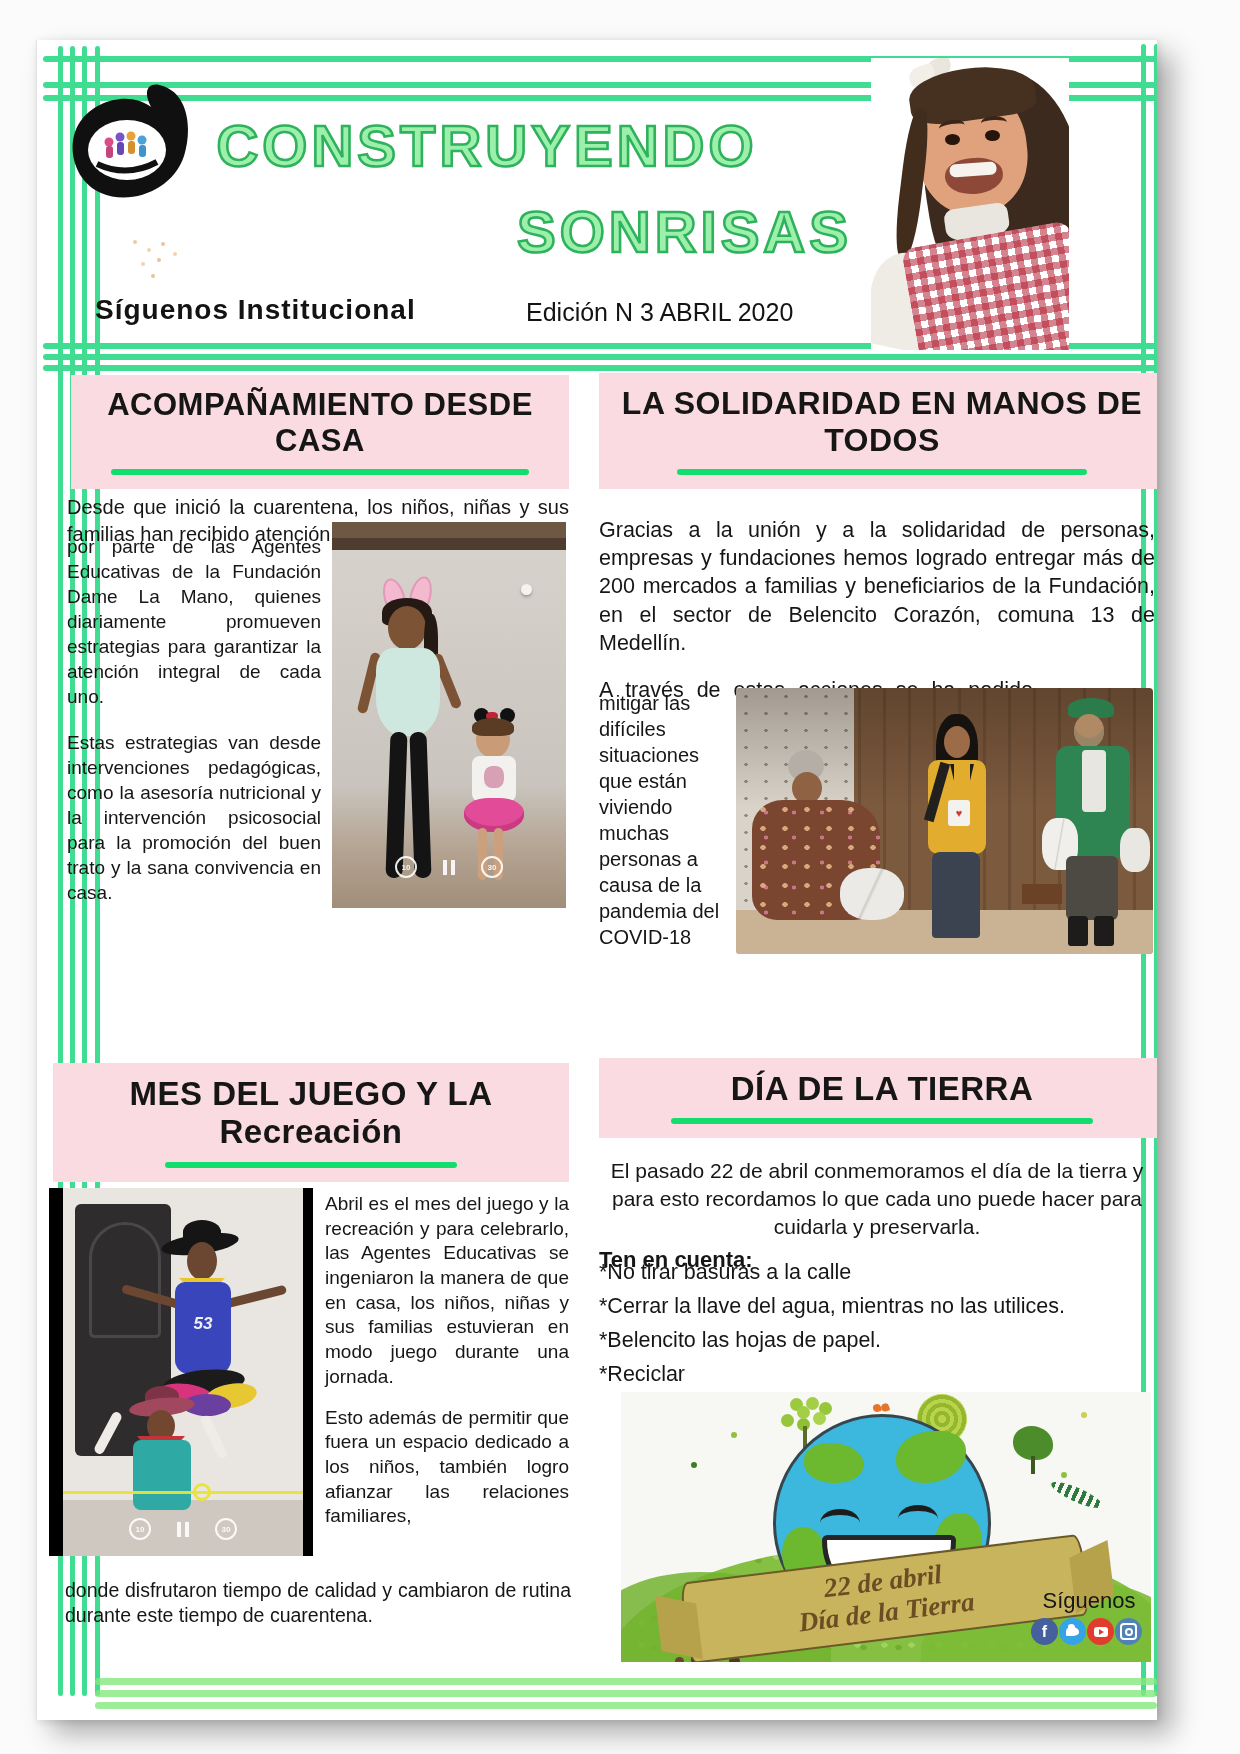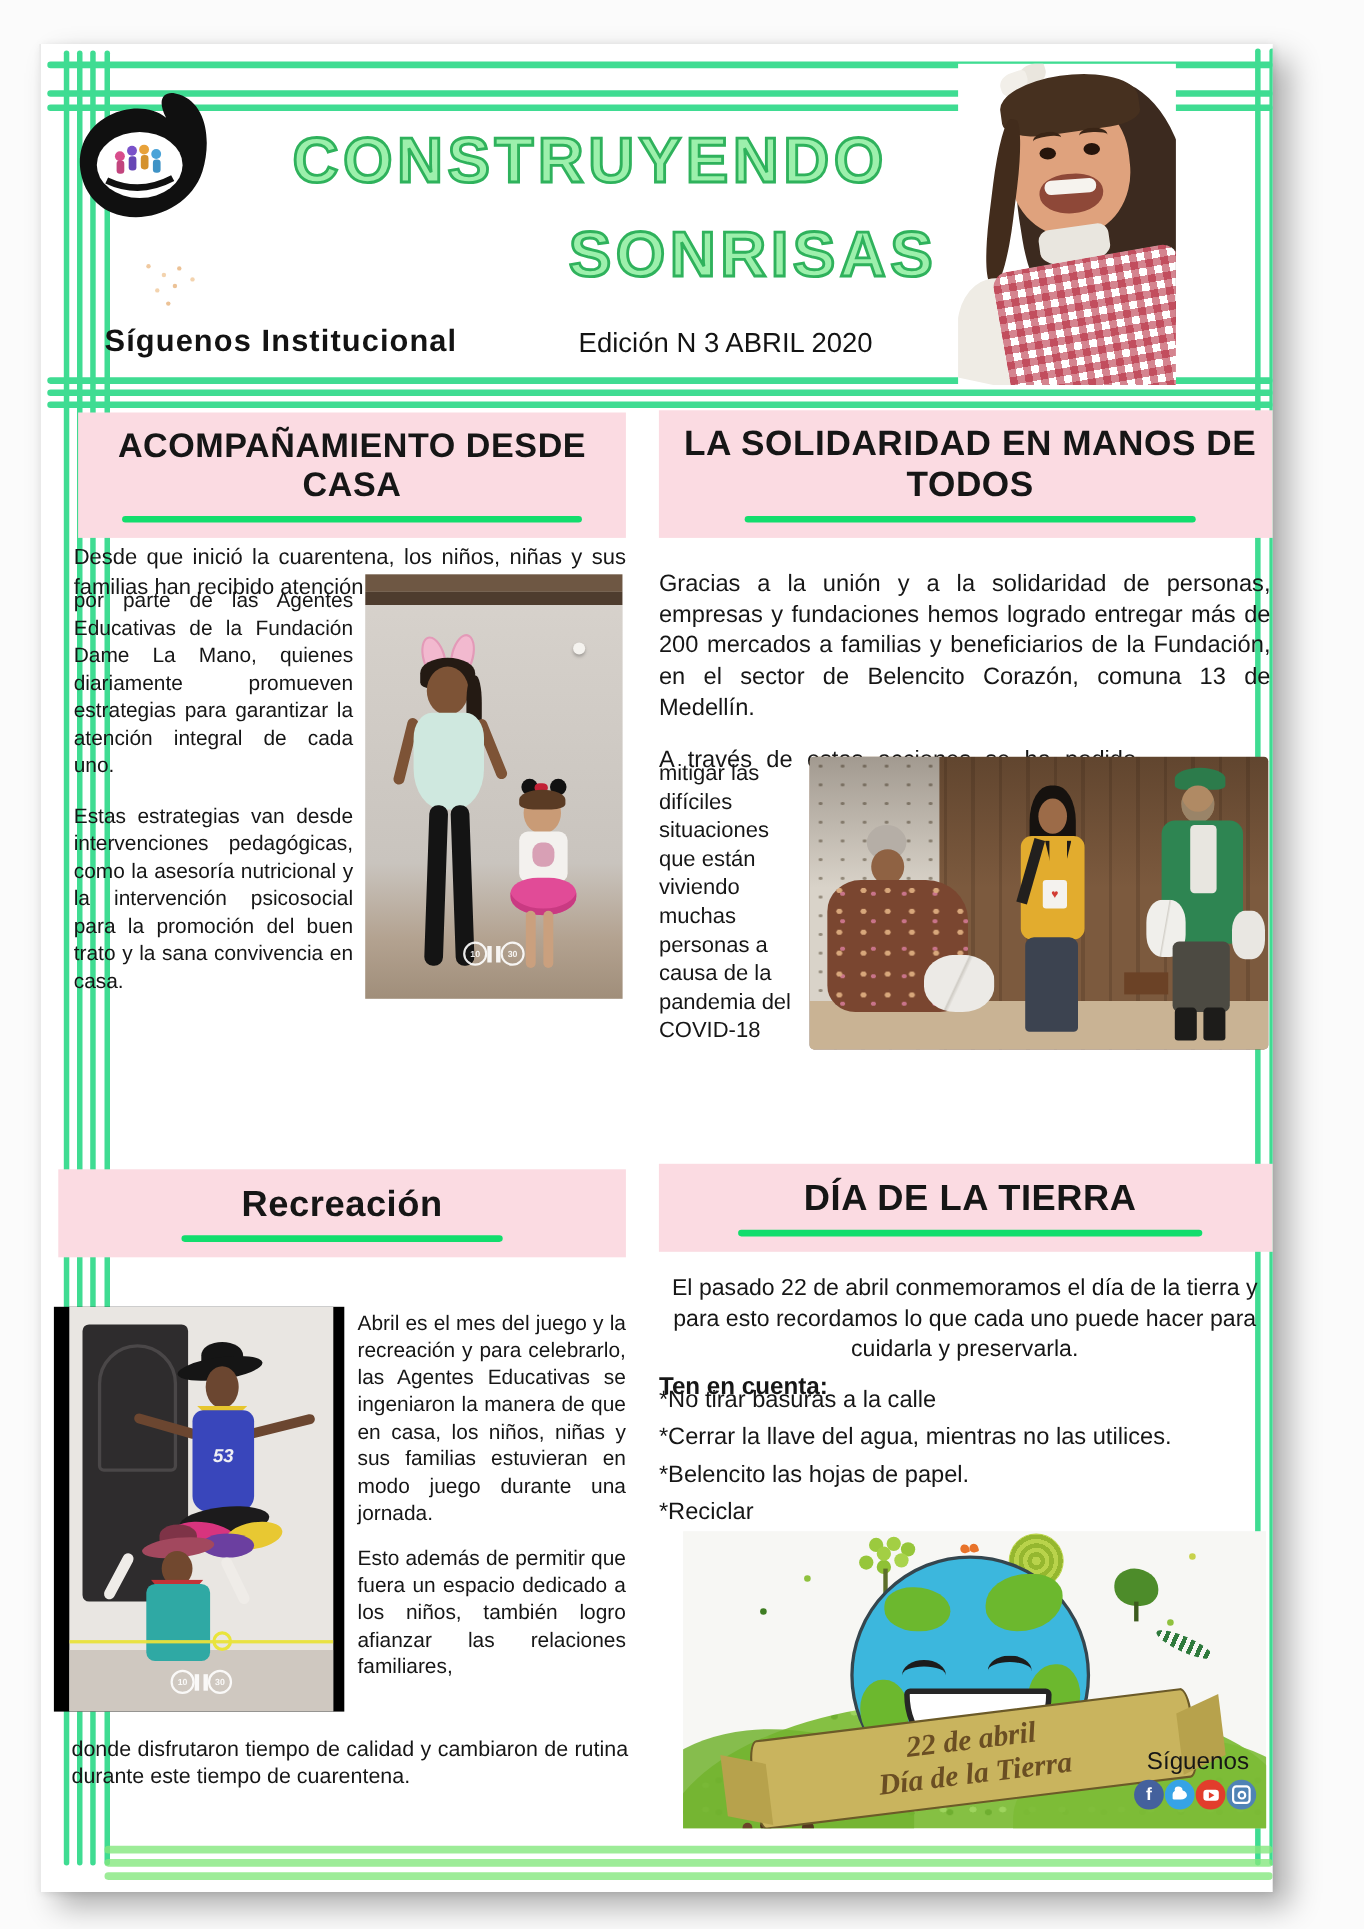--- a/index.html
+++ b/index.html
@@ -17,21 +17,21 @@
   .vr1{left:1104px;top:4px}.vr2{left:1117px;top:4px}
   .bline{position:absolute;left:58px;right:0;height:7px;background:#84e77e;opacity:.8;border-radius:4px;z-index:1}
   .bl1{top:1638px}.bl2{top:1650px}.bl3{top:1662px}
 
   
   .logo{position:absolute;left:30px;top:40px;width:130px;height:170px;z-index:3}
   .logo-dots{position:absolute;left:96px;top:200px;width:4px;height:4px;border-radius:50%;background:#f0c9a0;
      box-shadow:14px 8px 0 #f3d3ae,28px 2px 0 #ecc296,8px 22px 0 #f3d3ae,24px 18px 0 #ecc296,40px 12px 0 #f3d3ae,18px 34px 0 #ecc296;z-index:2}
   .big-title{position:absolute;z-index:2;font-weight:800;font-size:58px;letter-spacing:4px;color:#9df0ac;
      -webkit-text-stroke:2.6px #2fb25c;text-shadow:0 0 1px #2fb25c}
-  .bt1{left:130px;width:640px;top:72px;text-align:right}
+  .bt1{left:130px;width:640px;top:72px;text-align:center}
   .bt2{left:480px;width:330px;top:158px;text-align:center}
   .masthead{position:absolute;left:58px;top:254px;font-size:28px;font-weight:700;letter-spacing:1px;color:#131313;z-index:2}
   .edition{position:absolute;left:489px;top:258px;font-size:25px;font-weight:500;color:#131313;z-index:2}
 
   
   .girl{position:absolute;left:834px;top:18px;width:198px;height:292px;background:#fff;overflow:hidden;z-index:3}
   .g-hairback{position:absolute;right:-14px;top:16px;width:156px;height:244px;background:#3c2a1f;border-radius:46% 40% 42% 46%;transform:rotate(-9deg)}
   .g-bow{position:absolute;left:38px;top:8px;width:26px;height:20px;background:#f2efe9;border-radius:50% 20% 60% 30%;box-shadow:18px -2px 0 #eae6de;transform:rotate(-18deg)}
   .g-face{position:absolute;left:46px;top:28px;width:110px;height:128px;background:#dfa27d;border-radius:48% 48% 46% 46%;transform:rotate(-6deg)}
   .g-hairfront{position:absolute;left:38px;top:10px;width:126px;height:52px;background:#46301f;border-radius:60% 70% 30% 40%;transform:rotate(-8deg)}
@@ -100,21 +100,21 @@
   .pa-gearL,.pa-gearR{position:absolute;width:15px;height:15px;background:#111;border-radius:50%}
   .pa-gearL{left:142px;top:186px}.pa-gearR{left:168px;top:186px}
   .pa-gbow{position:absolute;left:154px;top:190px;width:12px;height:9px;background:#c22136;border-radius:40% 40% 50% 50%}
   .pa-ghead{position:absolute;left:144px;top:198px;width:34px;height:38px;background:#c99b76;border-radius:50%}
   .pa-ghair{position:absolute;left:140px;top:196px;width:42px;height:18px;background:#5a3b24;border-radius:50% 50% 30% 30%}
   .pa-gtee{position:absolute;left:140px;top:234px;width:44px;height:46px;background:#f3f1ee;border-radius:8px}
   .pa-gprint{position:absolute;left:152px;top:244px;width:20px;height:22px;background:#d8a0b5;border-radius:40%}
   .pa-tutu{position:absolute;left:132px;top:276px;width:60px;height:34px;background:#e14b97;border-radius:50% 50% 60% 60%;box-shadow:inset 0 -6px 0 #c93a82}
   .pa-glegL,.pa-glegR{position:absolute;width:9px;height:52px;background:#caa07e;border-radius:5px}
   .pa-glegL{left:146px;top:306px}.pa-glegR{left:162px;top:306px}
-  .vctrl{position:absolute;left:0;right:0;display:flex;justify-content:center;align-items:center;opacity:.9;z-index:4}
+  .vctrl{position:absolute;left:0;right:0;display:flex;justify-content:center;gap:26px;align-items:center;opacity:.9;z-index:4}
   .cir{width:18px;height:18px;border:2px solid #fff;border-radius:50%;position:relative}
   .cir b{position:absolute;inset:0;display:flex;align-items:center;justify-content:center;font-size:8px;font-weight:700;color:#fff}
   .pause{display:flex;gap:4px}.pause i{width:4px;height:15px;background:#fff}
   .ph-acomp .vctrl{bottom:30px}
 
   
   .ph-juego{left:12px;top:1148px;width:264px;height:368px;background:#000}
   .pj-inner{position:absolute;left:14px;right:10px;top:0;bottom:0;background:#e9e6e2;overflow:hidden}
   .pj-door{position:absolute;left:12px;top:16px;width:96px;height:252px;background:#2e2c2d;border-radius:6px}
   .pj-panel{position:absolute;left:26px;top:34px;width:66px;height:110px;border:3px solid #4a4748;border-radius:40px 40px 6px 6px}
@@ -337,20 +337,21 @@
         </span>
     </div>
   </div>
 
   <div class="para col-acomp">
     <p>por parte de las Agentes Educativas de la Fundación Dame La Mano, quienes diariamente promueven estrategias para garantizar la atención integral de cada uno.</p>
     <p>Estas estrategias van desde intervenciones pedagógicas, como la asesoría nutricional y la intervención psicosocial para la promoción del buen trato y la sana convivencia en casa.</p>
   </div>
 
   <div class="pinkbox box-juego">
+    <h2>MES DEL JUEGO Y LA</h2>
     <h2>Recreación</h2>
     <div class="underline" style="width:58%"></div>
   </div>
 
   <div class="photo ph-juego">
     <div class="pj-inner">
       <div class="pj-door"></div>
       <div class="pj-panel"></div>
       <div class="pj-floor"></div>
       <div class="pj-armL"></div>

